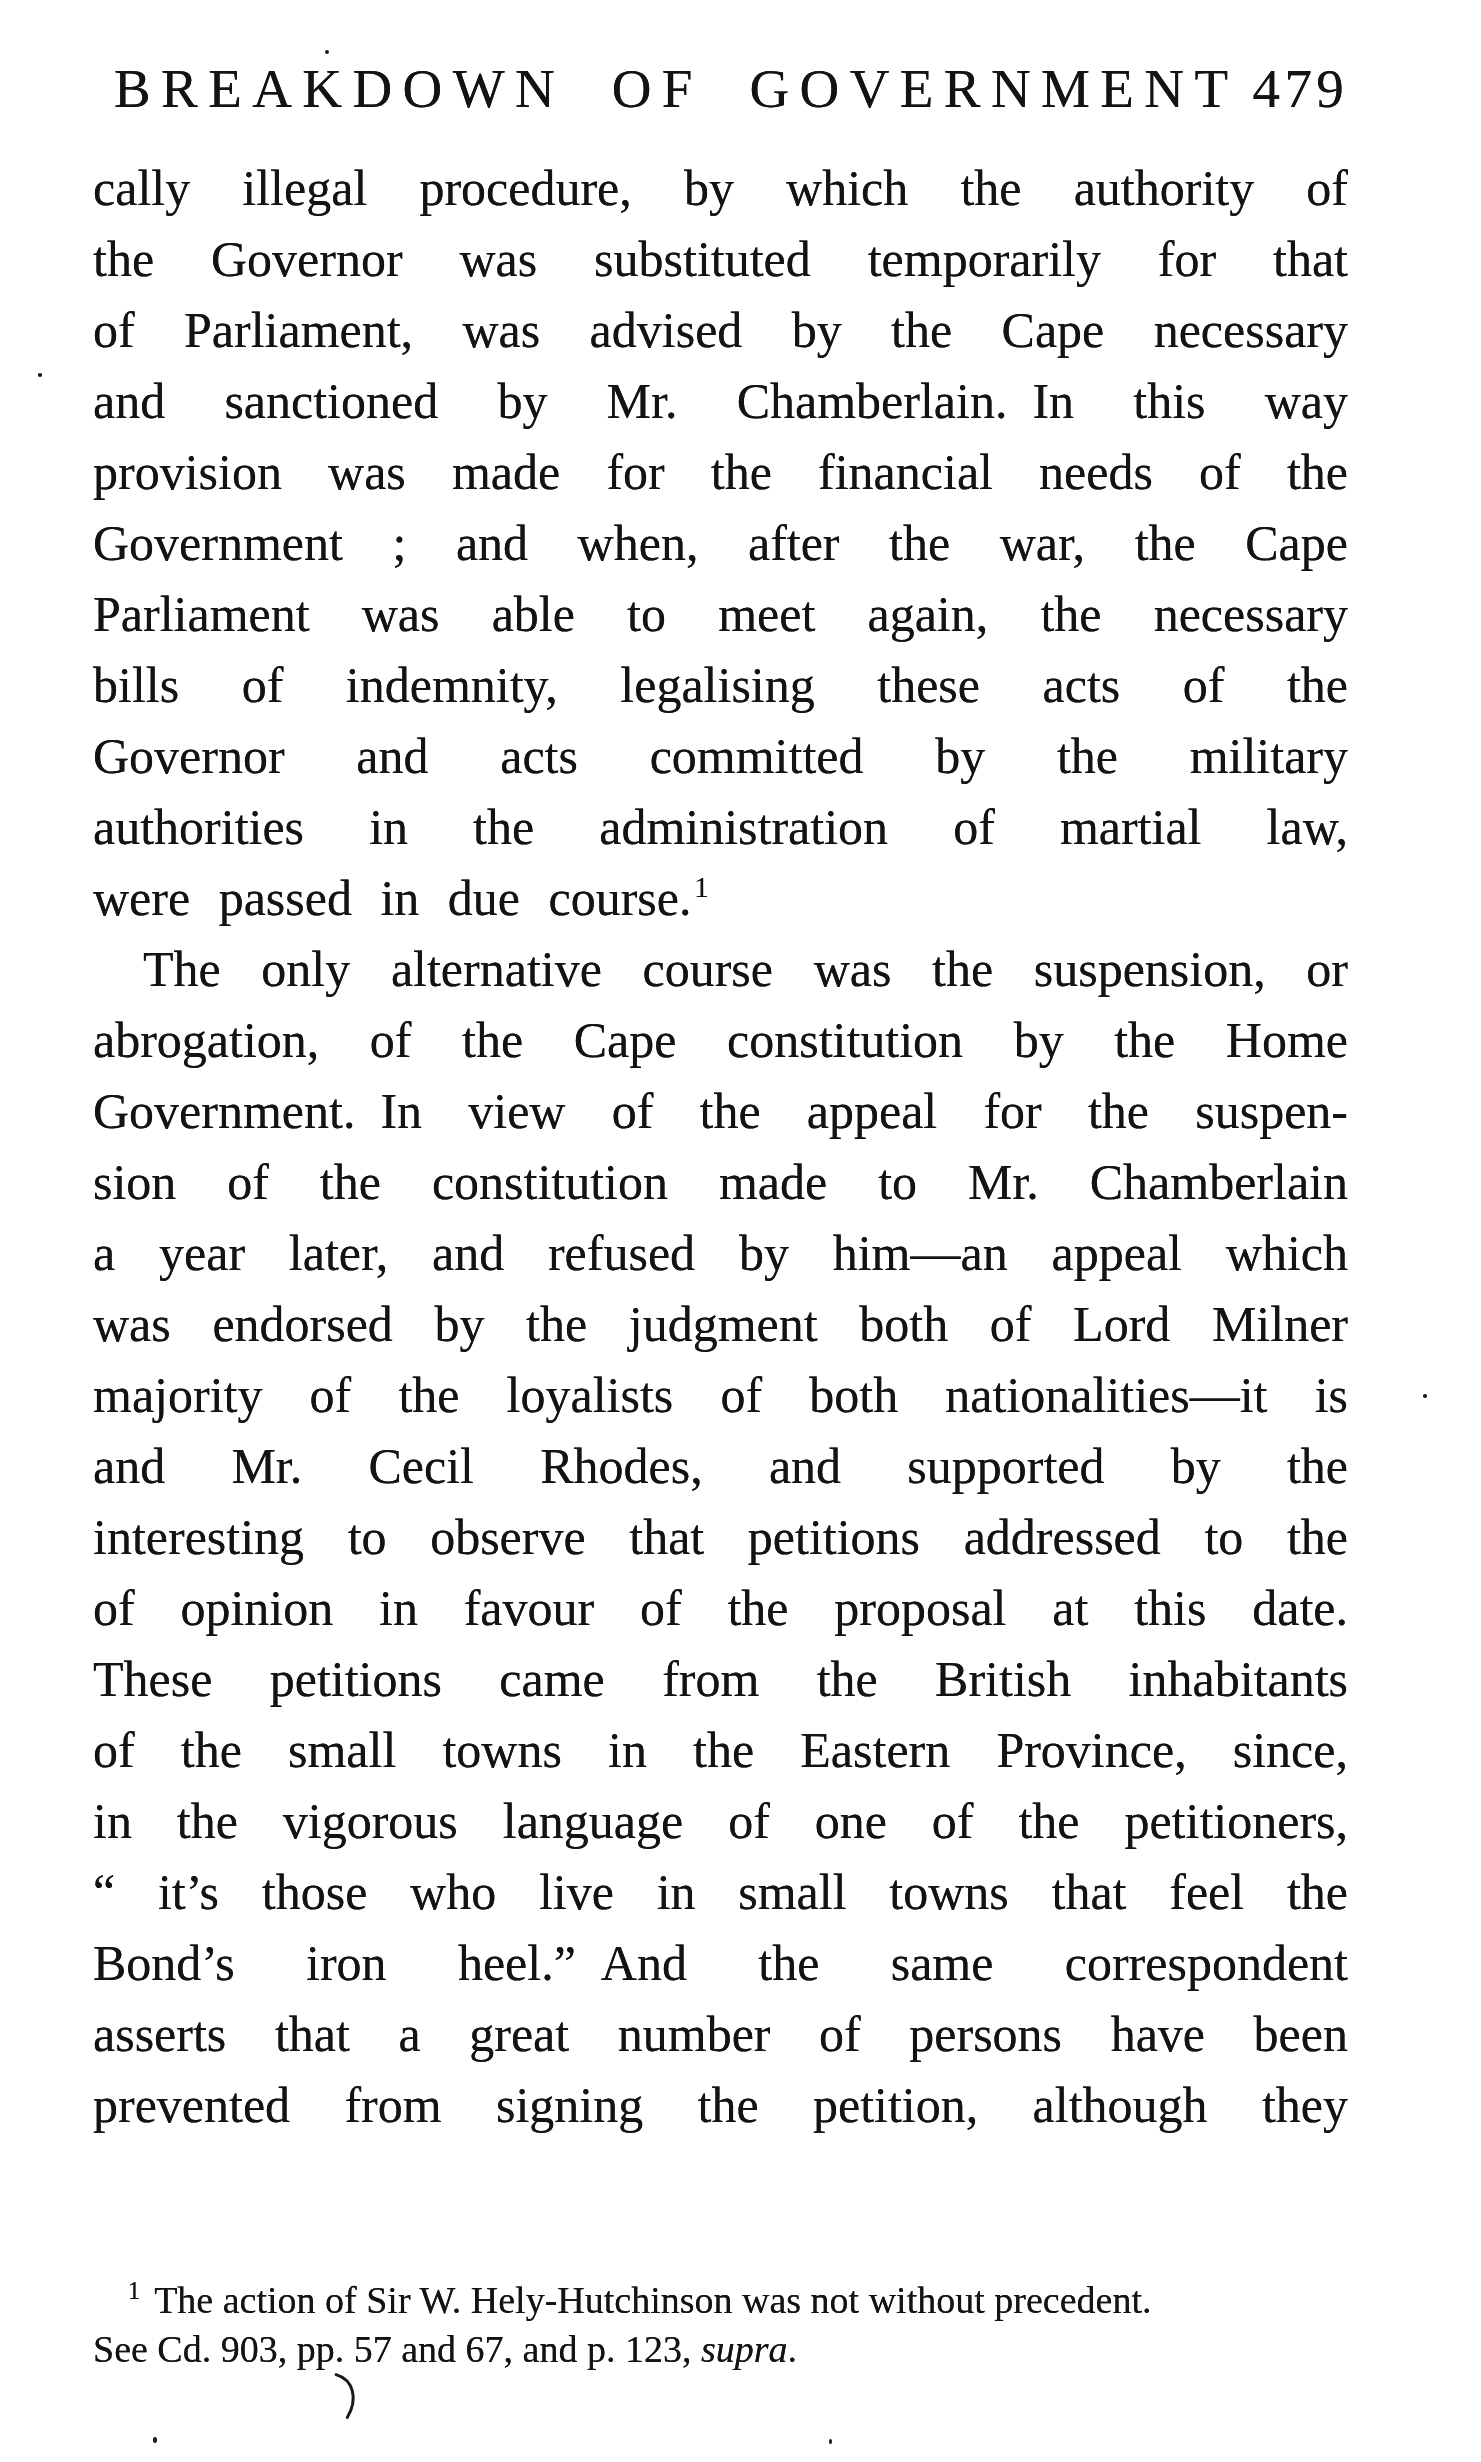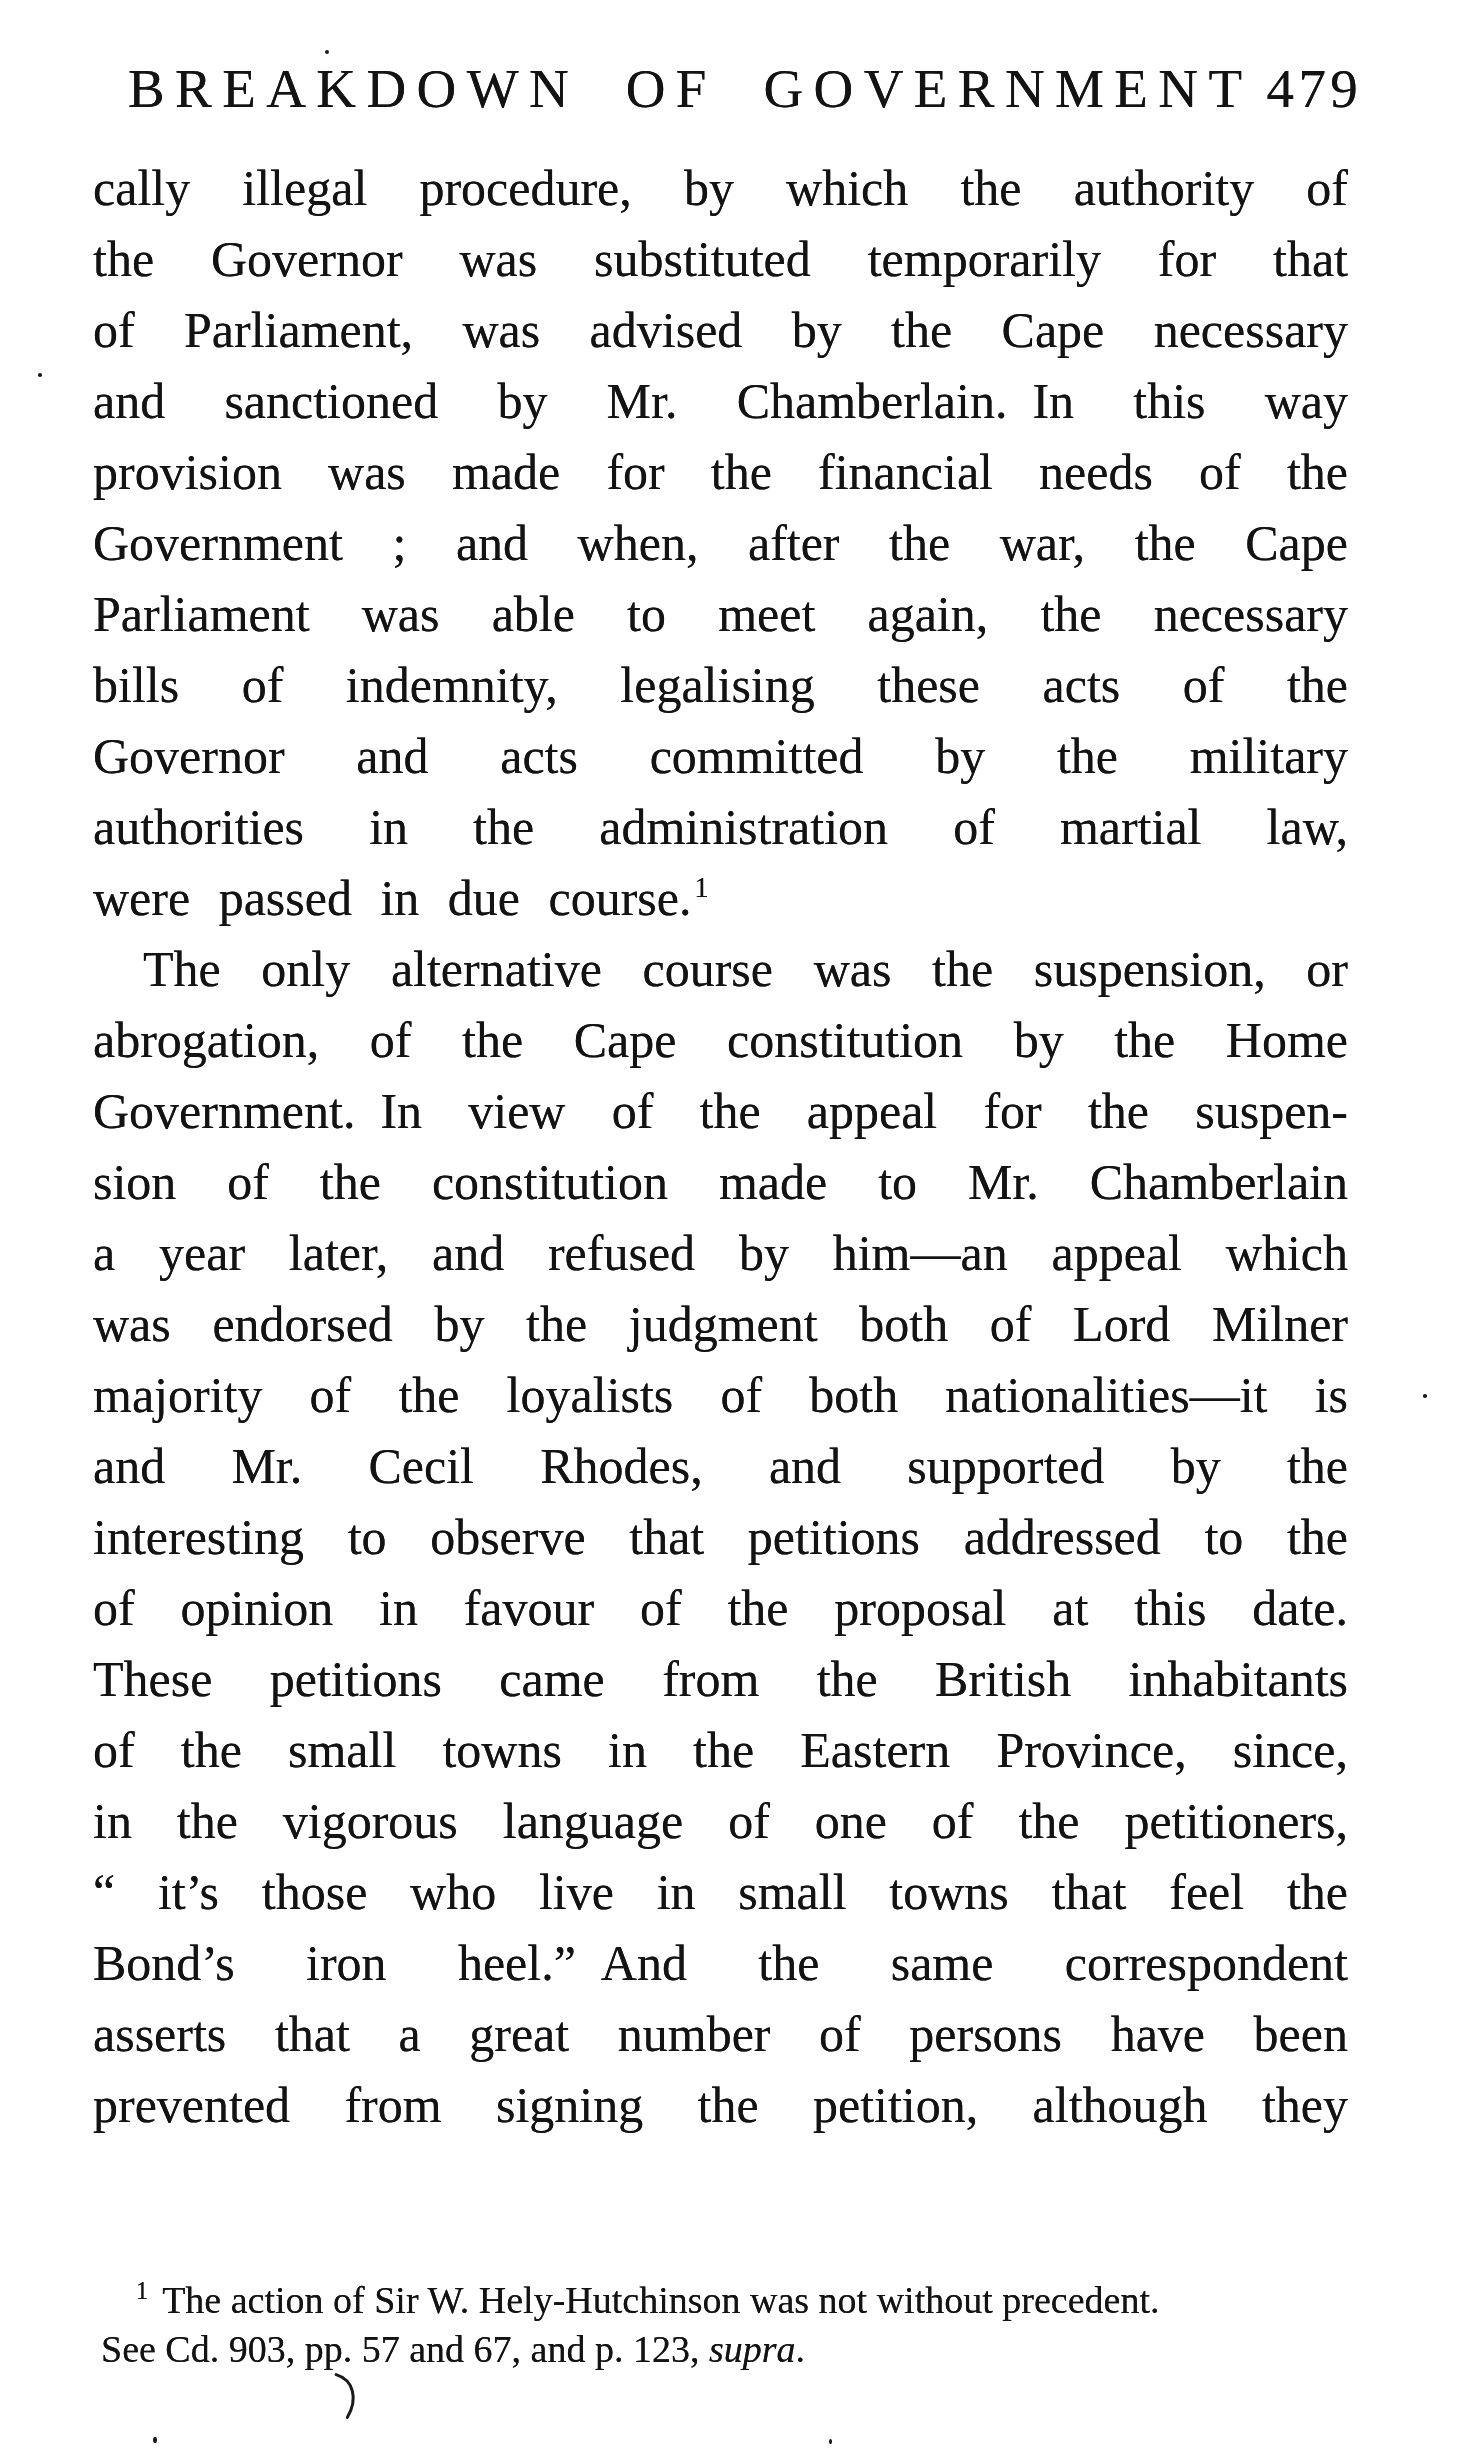--- a/index.html
+++ b/index.html
@@ -13,21 +13,21 @@
     background: #ffffff;
     color: #131313;
     font-family: "Liberation Serif", "DejaVu Serif", serif;
     overflow: hidden;
     text-shadow: 0 0 0.6px rgba(10,10,10,0.85);
   }
 
   
   .running-head {
     position: absolute;
-    left: 116px;
+    left: 102px;
     top: 57px;
     width: 1246px;
     display: flex;
     justify-content: space-between;
     align-items: baseline;
     font-size: 55px;
   }
   .head-title {
     letter-spacing: 10.4px;
     word-spacing: 22.5px;
@@ -61,21 +61,20 @@
   }
 
   
   .footnote {
     position: absolute;
     left: 93px;
     top: 2276px;
     width: 1255px;
     font-size: 38px;
     line-height: 49px;
-    margin-left: 8px;
   }
   .fn-line-first { text-indent: 35px; }
   .footnote sup {
     font-size: 0.64em;
     vertical-align: super;
     line-height: 0;
     margin-right: 14px;
   }
   .footnote em { }
 

